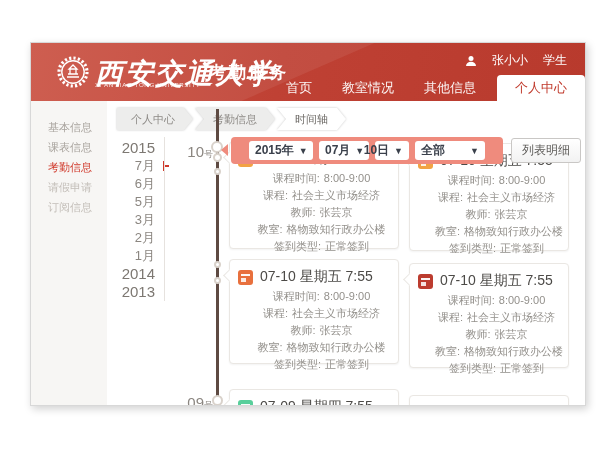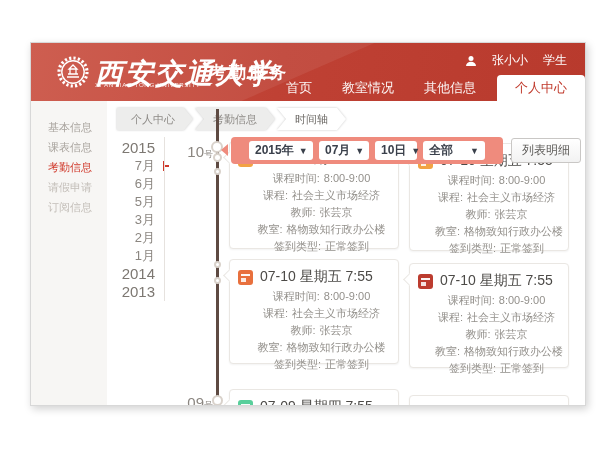--- a/index.html
+++ b/index.html
@@ -67,21 +67,21 @@
   
   .filterbar { position:absolute; left:200px; top:36px; width:272px; height:27px;
     background:#ef8b7d; border-radius:4px; display:flex; align-items:center; gap:6px;
     padding:0 18px; z-index:6; }
   .filterbar::before { content:""; position:absolute; left:-10px; top:7px;
     border:6px solid transparent; border-right:7px solid #ef8b7d; border-left:none; }
   .dd { background:#fff; border-radius:3px; height:19px; display:flex; align-items:center;
     justify-content:space-between; padding:0 6px; font-size:12px; color:#3a404b;
     font-weight:bold; cursor:pointer; white-space:nowrap; }
   .dd .caret { font-size:9px; color:#3a404b; margin-left:5px; }
-  .dd.w1{width:64px;} .dd.w2{width:50px;} .dd.w3{width:42px;} .dd.w4{width:72px;}
+  .dd.w1{width:64px;} .dd.w2{width:50px;} .dd.w3{width:34px;justify-content:flex-end;} .dd.w4{width:72px;}
   .list-btn { position:absolute; left:480px; top:37px; height:25px; padding:0 10px;
     background:linear-gradient(#ffffff,#f2f2f2); border:1px solid #c9c7c5; border-radius:3px;
     font-size:12px; color:#5d5b58; line-height:23px; cursor:pointer; z-index:6; white-space:nowrap; }
 
   
   .card { position:absolute; background:#fff; border:1px solid #eae7e3; border-radius:4px;
     box-shadow:0 1px 2px rgba(0,0,0,.05); z-index:2; padding:6px 10px 6px 8px; }
   .card::before { content:""; position:absolute; left:-5px; top:11px; width:8px; height:8px;
     background:#fff; border-left:1px solid #eae7e3; border-bottom:1px solid #eae7e3;
     transform:rotate(45deg); }

